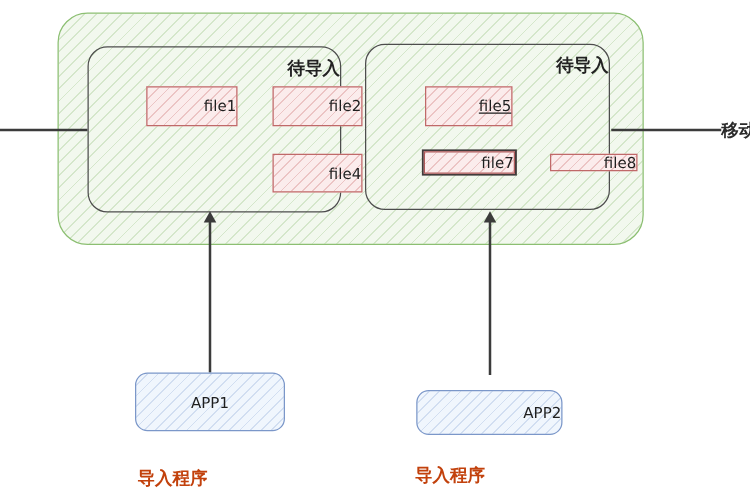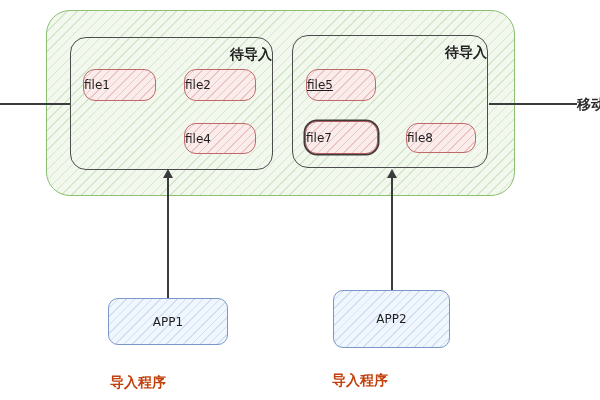--- a/index.html
+++ b/index.html
@@ -38,37 +38,37 @@
     position: absolute; left: 0; right: 0; top: 8px;
     text-align: right;
     font-size: 14px; font-weight: bold;
     color: #222222;
   }
 
   
   .file {
     position: absolute;
     border: 1.4px solid #c06969;
-    border-radius: 12px;
+    border-radius: 0;
     background-color: #fbecec;
     background-image: repeating-linear-gradient(135deg,
       rgba(207,122,122,0.35) 0 1px, transparent 1px 6px);
     box-sizing: border-box;
-    display: flex; align-items: center; justify-content: flex-start;
-    font-size: 12px; color: #1e1e1e;
+    display: flex; align-items: center; justify-content: flex-end;
+    font-size: 12px; color: #1e1e1e; margin-left: 34px;
   }
   .f1 { left: 12px;  top: 31px; width: 73px; height: 32px; }
   .f2 { left: 113px; top: 31px; width: 72px; height: 32px; }
   .f4 { left: 113px; top: 85px; width: 72px; height: 31px; }
   .f5 { left: 13px;  top: 33px; width: 70px; height: 32px; text-decoration: underline; }
   .f6 { left: 113px; top: 33px; width: 70px; height: 32px; }
-  .f7 { left: 12px;  top: 85px; width: 73px; height: 33px;
+  .f7 { left: 12px;  top: 85px; width: 73px; height: 18px;
         border: 1.5px solid #b05b5b;
         box-shadow: 0 0 0 1.5px #413b3b; }
-  .f8 { left: 113px; top: 87px; width: 70px; height: 30px; }
+  .f8 { left: 113px; top: 87px; width: 70px; height: 14px; }
 
   
   .hline { height: 2px; background: #3b3b3b; }
   .conn-left  { left: 0;   top: 103px; width: 70px; }
   .conn-right { left: 489px; top: 103px; width: 88px; }
   .move-label {
     left: 577px; top: 96px;
     font-size: 14px; font-weight: bold; color: #2b2b2b;
     white-space: nowrap;
   }
@@ -91,21 +91,21 @@
     border: 1.5px solid #7b97c9;
     border-radius: 10px;
     background-color: #f0f6fd;
     background-image: repeating-linear-gradient(135deg,
       rgba(130,160,210,0.28) 0 1px, transparent 1px 6px);
     box-sizing: border-box;
     display: flex; align-items: center; justify-content: center;
     font-size: 12px; color: #1e1e1e;
   }
   .app1 { left: 108px; top: 298px; width: 120px; height: 47px; }
-  .app2 { left: 333px; top: 290px; width: 117px; height: 58px; }
+  .app2 { left: 333px; top: 312px; width: 117px; height: 36px; justify-content: flex-end; }
   .caption {
     text-align: left;
     font-size: 14px; font-weight: bold; color: #c2410c;
   }
   .cap1 { left: 110px; top: 374px; width: 120px; }
   .cap2 { left: 332px; top: 372px; width: 118px; }
 </style>
 </head>
 <body>
 

